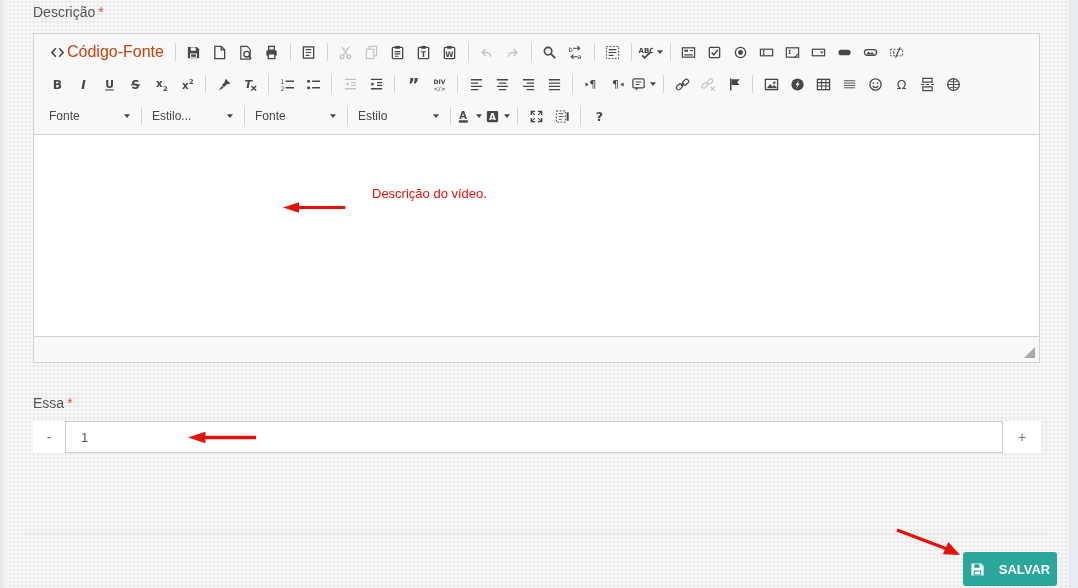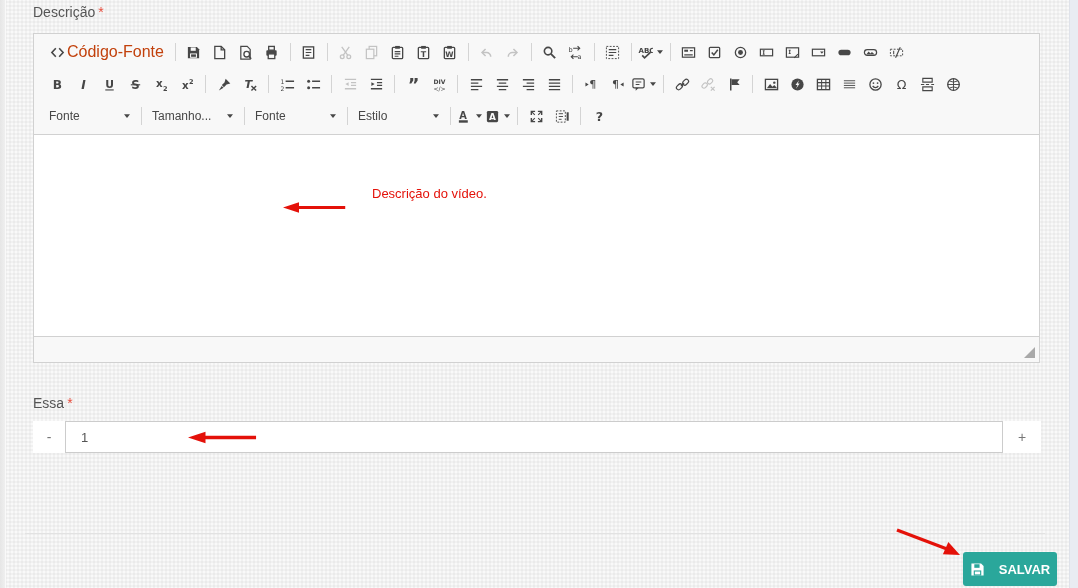--- a/index.html
+++ b/index.html
@@ -590,21 +590,21 @@
           <a class="tb-combo">
             <span class="tb-combo-label">Fonte</span>
             <span class="tb-caret">
               <svg width="8" height="8" viewBox="0 0 8 8">
                 <path d="M1 2.2h6L4 6z" fill="currentColor"></path>
               </svg>
             </span>
           </a>
           <span class="tb-sep"></span>
           <a class="tb-combo">
-            <span class="tb-combo-label">Tamanho...</span>
+            <span class="tb-combo-label">Estilo...</span>
             <span class="tb-caret">
               <svg width="8" height="8" viewBox="0 0 8 8">
                 <path d="M1 2.2h6L4 6z" fill="currentColor"></path>
               </svg>
             </span>
           </a>
           <span class="tb-sep"></span>
           <a class="tb-combo">
             <span class="tb-combo-label">Fonte</span>
             <span class="tb-caret">

